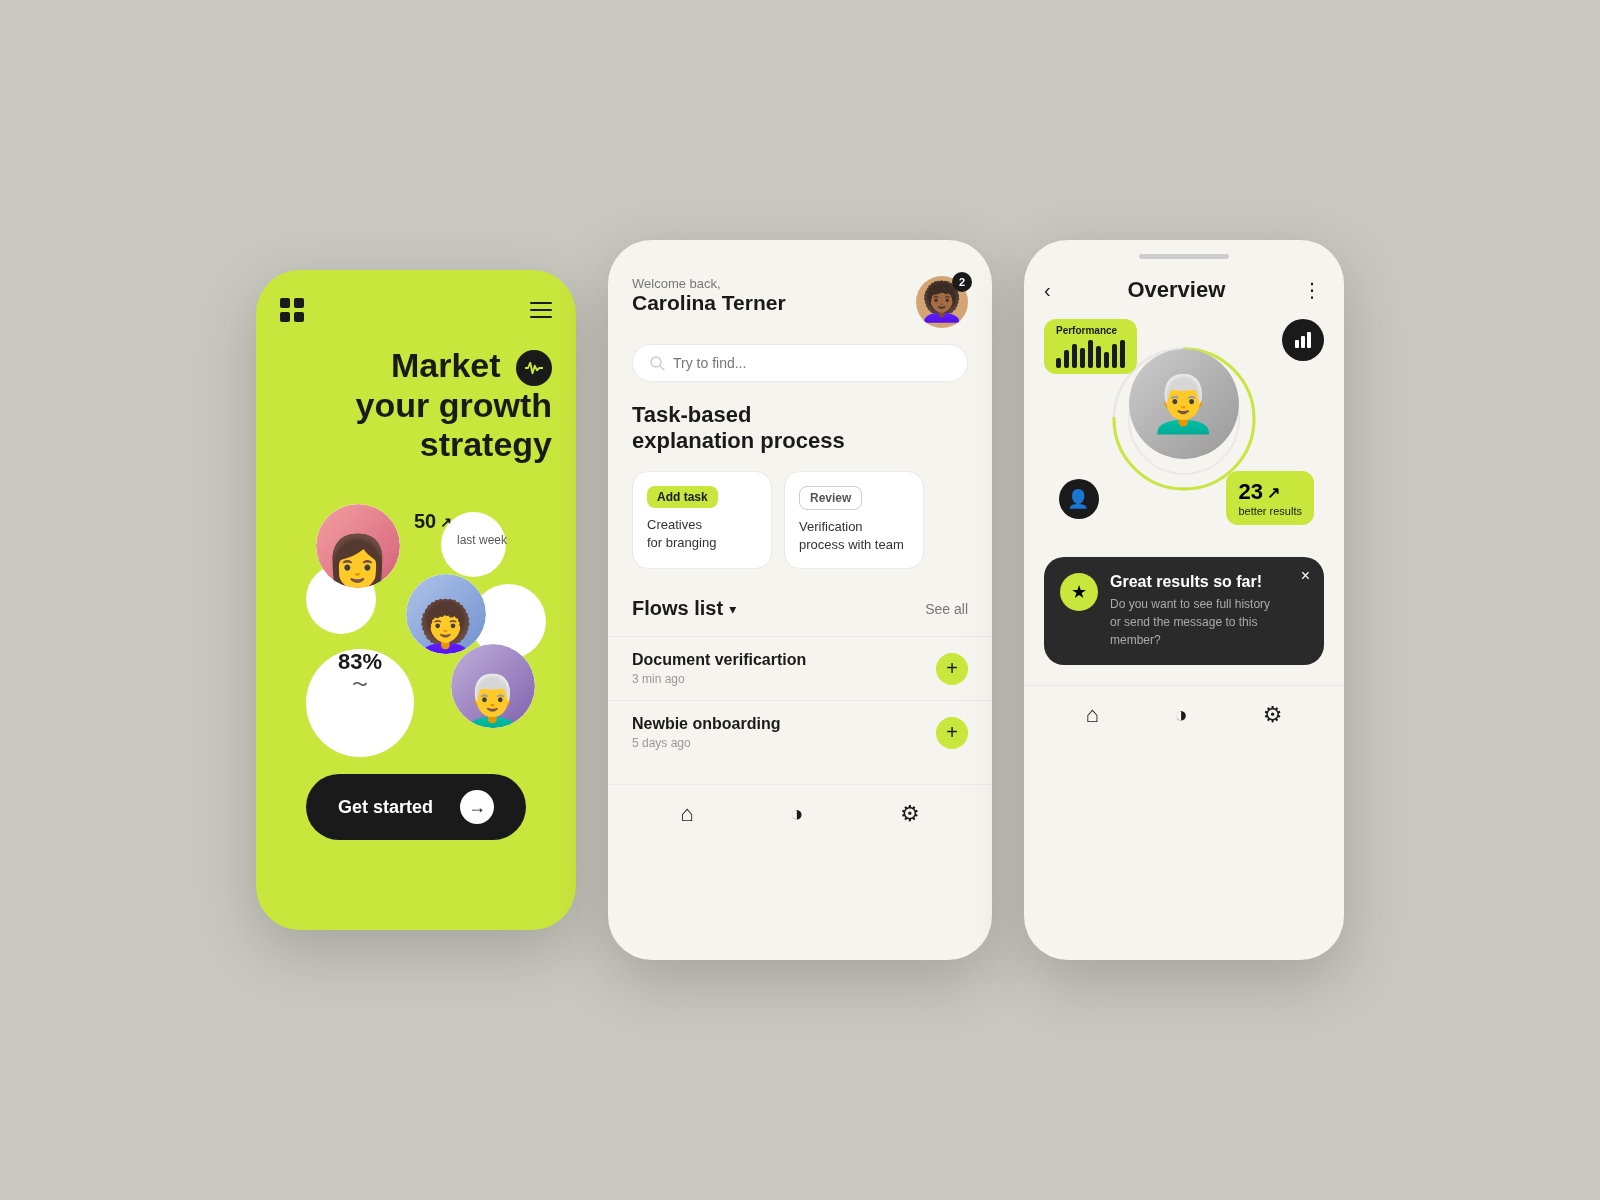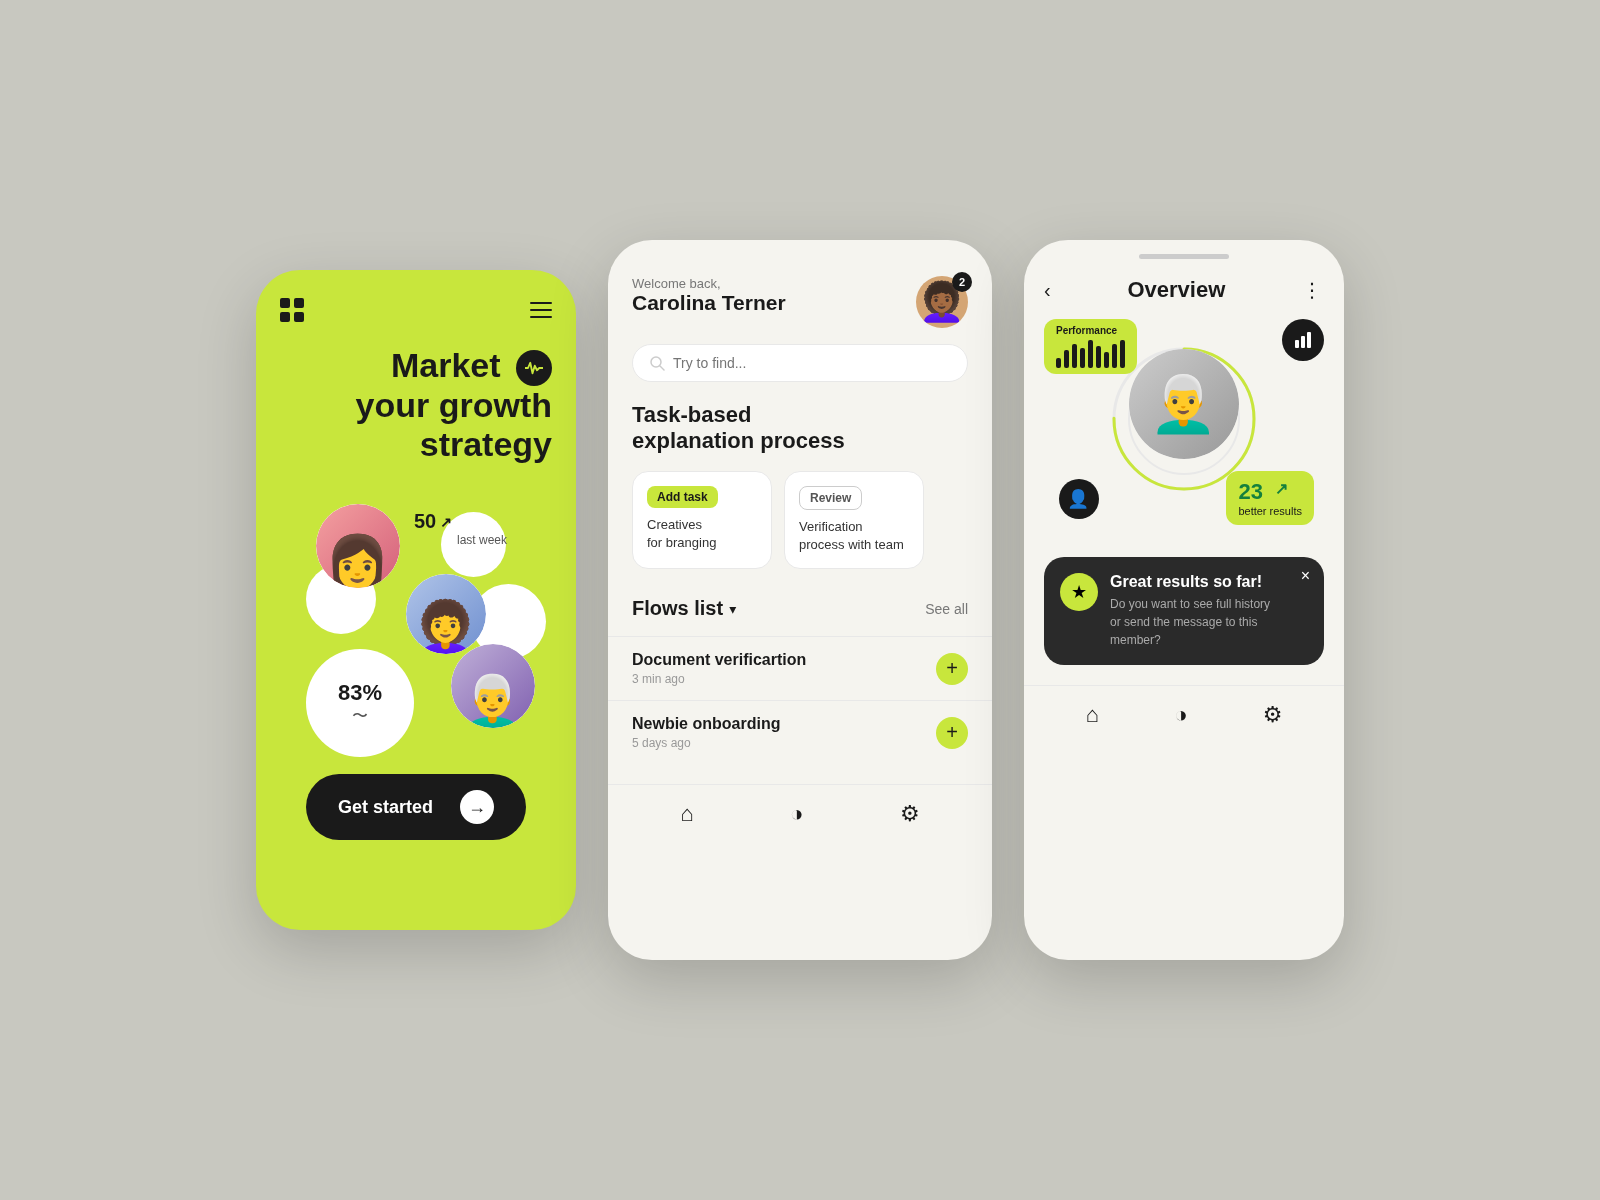--- a/index.html
+++ b/index.html
@@ -176,21 +176,20 @@
     .percent-badge {
       position: absolute;
       top: 175px;
       left: 50px;
       background: #fff;
       border-radius: 50%;
       width: 108px;
       height: 108px;
       display: flex;
       align-items: center;
-      justify-content: center;
       flex-direction: column;
     }
     .percent-inner {
       display: flex;
       flex-direction: column;
       align-items: center;
     }
     .percent-inner .pct-num {
       font-size: 22px;
       font-weight: 700;
@@ -531,24 +530,24 @@
       bottom: 20px;
       right: 10px;
       background: #c8e63c;
       border-radius: 12px;
       padding: 8px 12px;
       z-index: 2;
     }
     .p3-results-badge .res-num {
       font-size: 22px;
       font-weight: 800;
-      color: #15803d;
-      display: flex;
-      align-items: flex-start;
-      gap: 12px;
+      color: #000000;
+      display: flex;
+      align-items: center;
+      gap: 4px;
     }
     .p3-results-badge .res-label {
       font-size: 11px;
       color: #1a1a1a;
     }
     .p3-notification {
       margin: 18px 20px 0;
       background: #2a2a2a;
       border-radius: 20px;
       padding: 16px;

